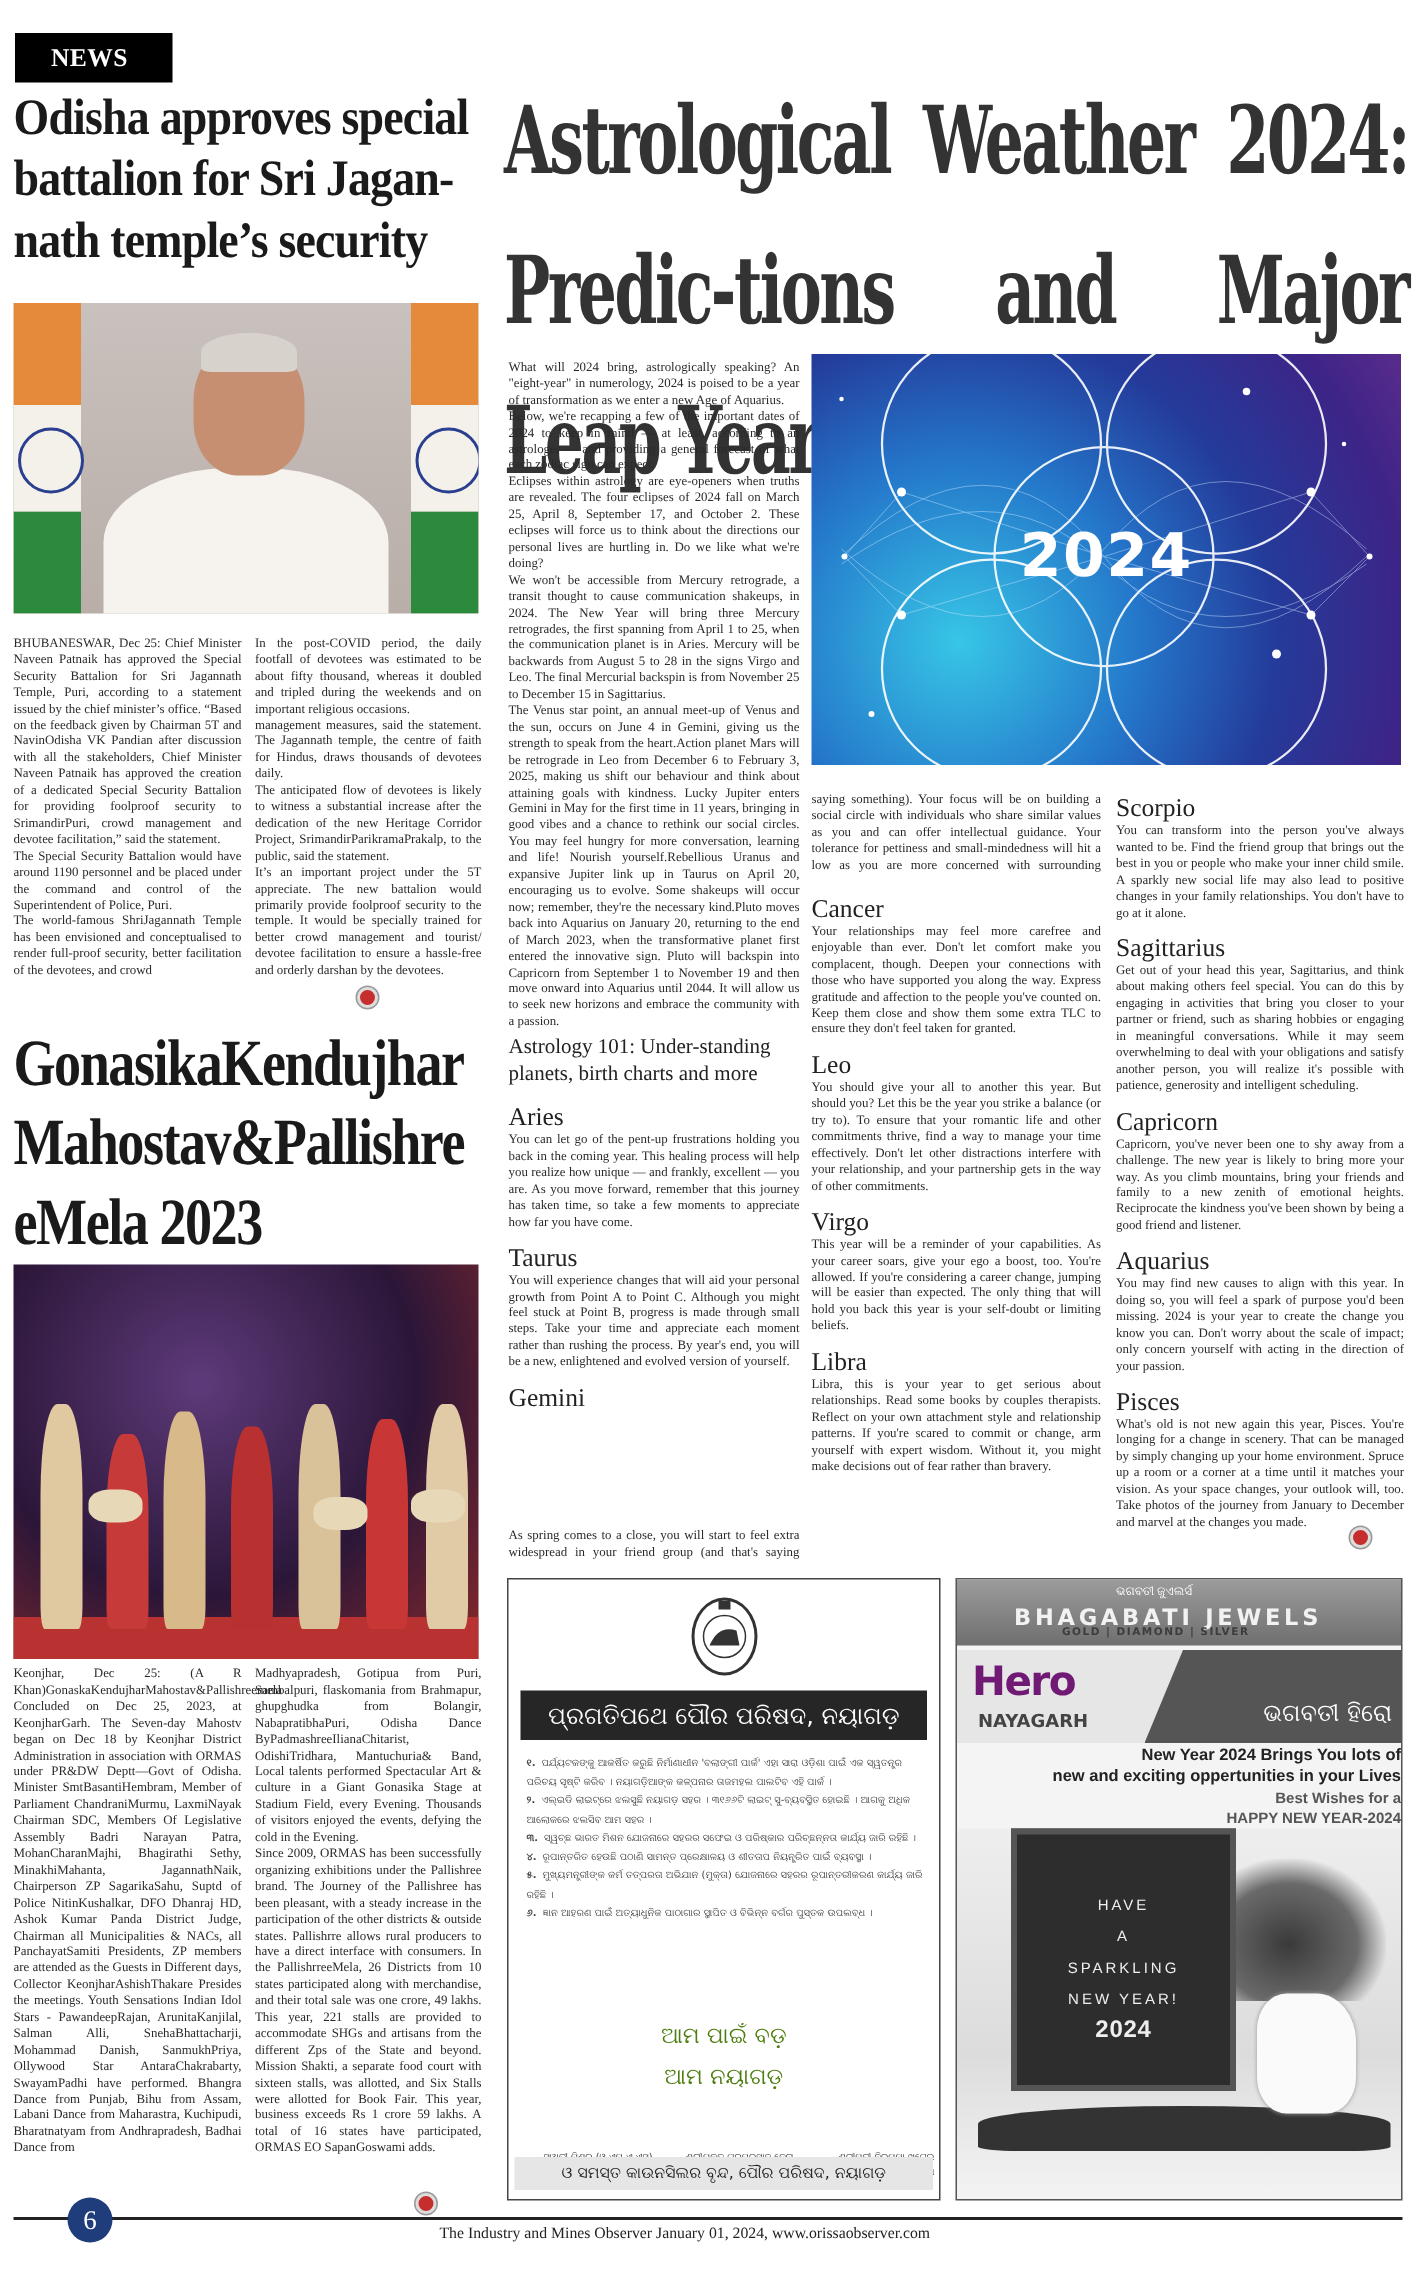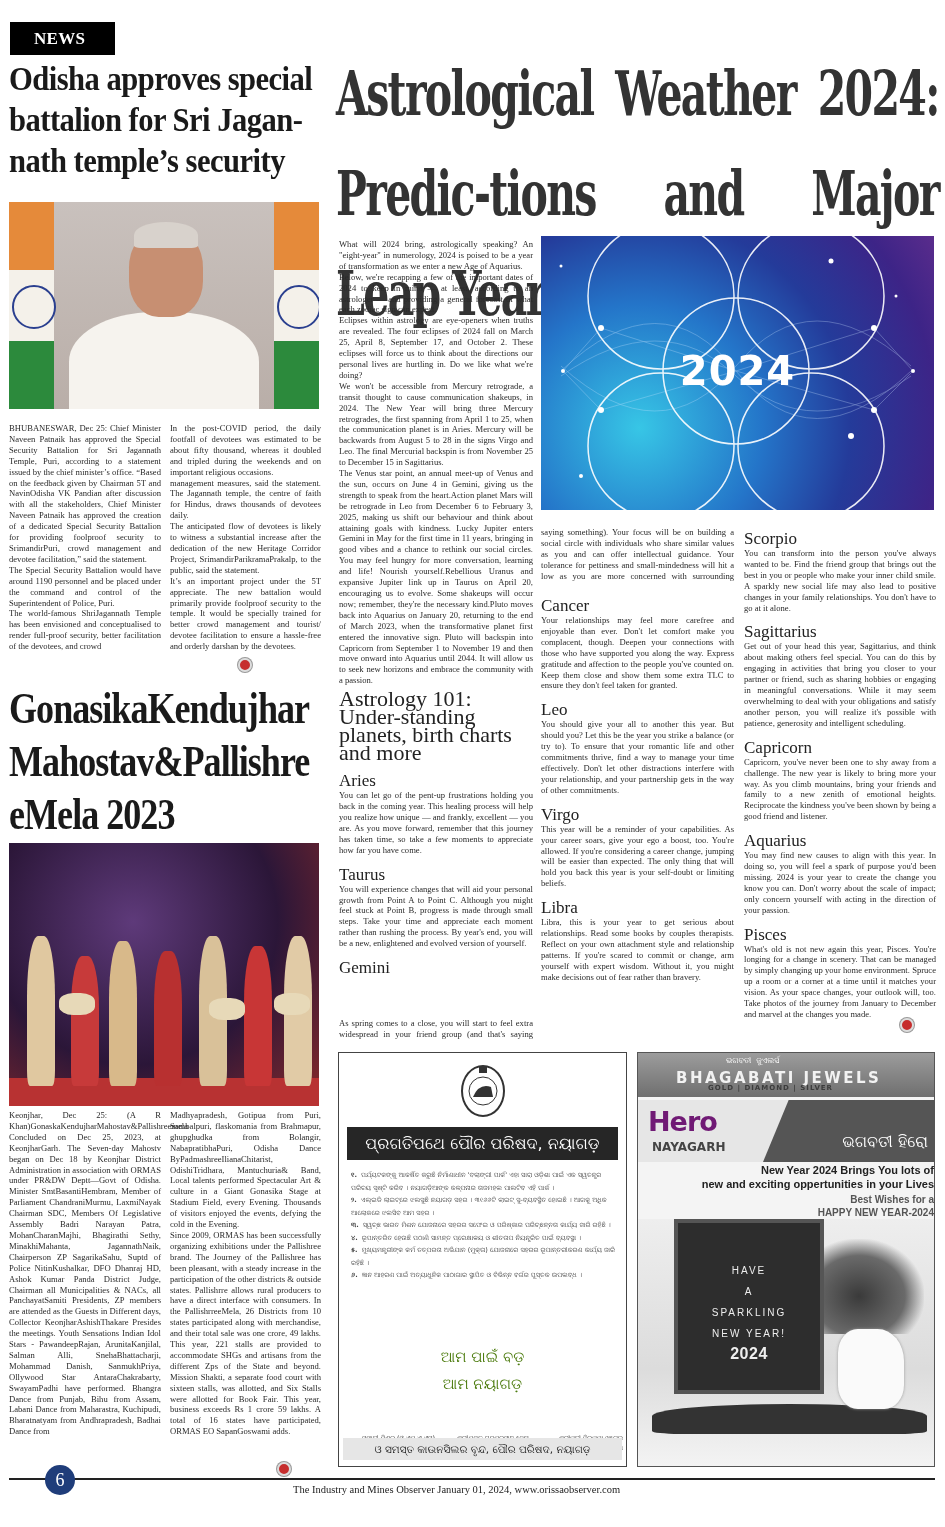--- a/index.html
+++ b/index.html
@@ -21,36 +21,36 @@
   .person-head { position: absolute; left: 120px; top: 25px; width: 74px; height: 90px; background: #c78f72; border-radius: 45% 45% 40% 40%; }
   .person-hair { position: absolute; left: 125px; top: 20px; width: 64px; height: 26px; background: #d8d2cc; border-radius: 50% 50% 10% 10%; }
   .person-body { position: absolute; left: 60px; top: 110px; width: 190px; height: 110px; background: #f6f3ee; border-radius: 45% 45% 0 0; }
   .icon-logo { width: 14px; height: 14px; border-radius: 50%; background: #c62d2d; border: 2px solid #ddd; box-shadow: 0 0 0 1px #999; }
   .left-head2 { left: 9px; top: 682px; font-size: 44px; line-height: 53px; color: #1a1a1a; letter-spacing: -1.2px; transform: scaleX(0.82); transform-origin: left top; width: 390px; }
   .photo-dance { left: 9px; top: 843px; width: 310px; height: 263px; background: radial-gradient(ellipse at 40% 30%, #5e3a7a 0%, #2b1638 55%, #8a2a2a 100%); }
   .dancer { position: absolute; bottom: 20px; width: 28px; border-radius: 40% 40% 10% 10%; }
   .floor { position: absolute; bottom: 0; left: 0; right: 0; height: 28px; background: #b83232; }
   .drum { position: absolute; width: 36px; height: 22px; background: #e7d9b8; border-radius: 40%; }
   .zodiac-h { font-size: 17px; line-height: 19px; color: #222; margin-top: 9px; }
-  .sub-h { font-size: 22px; line-height: 18px; color: #222; }
+  .sub-h { font-size: 14px; line-height: 18px; color: #222; }
   .astro-img { left: 541px; top: 236px; width: 393px; height: 274px; overflow: hidden;
     background: radial-gradient(circle at 25% 70%, #37c6e6 0%, #2475c9 35%, #243b9a 60%, #3d2487 85%, #5a2c8c 100%); }
   .ad1 { left: 338px; top: 1052px; width: 289px; height: 415px; border: 1.5px solid #444; background: #fff; }
   .ad1-emblem { position: absolute; left: 122px; top: 12px; width: 44px; height: 52px; border: 2px solid #333; border-radius: 50%; }
   .ad1-banner { position: absolute; left: 8px; top: 74px; width: 271px; height: 33px; background: #262626; color: #fff; font-family: "DejaVu Sans", sans-serif; font-size: 16px; line-height: 33px; text-align: center; }
   .ad1-items { position: absolute; left: 12px; top: 116px; width: 265px; font-family: "DejaVu Sans", sans-serif; font-size: 6.6px; line-height: 12.5px; color: #444; }
   .ad1-items .num { font-weight: bold; margin-right: 4px; }
   .ad1-slogan { position: absolute; left: 0; width: 100%; text-align: center; font-family: "DejaVu Sans", sans-serif; font-size: 15px; color: #4d7c0f; }
   .ad1-sig { position: absolute; top: 359px; font-family: "DejaVu Sans", sans-serif; font-size: 6.4px; line-height: 10px; color: #333; text-align: right; margin-top: 21px; }
   .ad1-foot { position: absolute; left: 4px; right: 4px; top: 385px; height: 22px; background: #e6e6e6; font-family: "DejaVu Sans", sans-serif; font-size: 10.5px; line-height: 22px; text-align: center; color: #222; }
   .ad2 { left: 637px; top: 1052px; width: 298px; height: 415px; border: 1.5px solid #555; background: #f4f4f4; overflow: hidden; }
   .ad2-store { position: absolute; left: 0; top: 0; width: 100%; height: 44px; background: linear-gradient(180deg,#9c9c9c,#6f6f6f); }
   .ad2-store-title { position: absolute; left: 38px; top: 16px; font-family: "DejaVu Sans", sans-serif; font-weight: bold; font-size: 15px; letter-spacing: 2.5px; color: #f2f2f2; }
   .ad2-store-sub { position: absolute; left: 70px; top: 31px; font-family: "DejaVu Sans", sans-serif; font-weight: bold; font-size: 7px; letter-spacing: 1px; color: #3c3c3c; }
-  .ad2-store-odia { position: absolute; left: 88px; top: 3px; font-family: Liberation Mono, monospace; font-size: 8px; color: #fff; }
+  .ad2-store-odia { position: absolute; left: 106px; top: 3px; font-family: Liberation Serif, serif; font-size: 8px; color: #fff; }
   .ad2-hero { position: absolute; left: 0; top: 47px; width: 100%; height: 62px; background: #e6e6e6; }
   .ad2-hero-band { position: absolute; left: 125px; top: 0; right: 0; height: 62px; background: #555; clip-path: polygon(15% 0, 100% 0, 100% 100%, 0 100%); }
   .ad2-hero-logo { position: absolute; left: 10px; top: 6px; font-family: "DejaVu Sans", sans-serif; font-weight: bold; font-size: 27px; color: #701a75; letter-spacing: -1px; }
   .ad2-hero-city { position: absolute; left: 14px; top: 40px; font-family: "DejaVu Sans", sans-serif; font-weight: bold; font-size: 12px; color: #444; }
   .ad2-hero-odia { position: absolute; right: 6px; top: 32px; font-family: "DejaVu Sans", sans-serif; font-size: 16px; color: #fff; }
   .ad2-msg { position: absolute; left: 0; width: 100%; text-align: right; font-family: "Liberation Sans", sans-serif; font-weight: bold; color: #222; }
   .ad2-photo { position: absolute; left: 0; top: 166px; width: 100%; height: 249px; background: linear-gradient(180deg,#eeeeee 0%,#dcdcdc 60%,#f4f4f4 100%); }
   .letterboard { position: absolute; left: 36px; top: 0; width: 150px; height: 175px; background: #2d2d2d; border: 4px solid #555; color: #eee; font-family: "Liberation Sans", sans-serif; text-align: center; }
   .letterboard .ln { font-size: 10px; letter-spacing: 2px; margin-top: 10px; }
   .letterboard .yr { font-size: 16px; font-weight: bold; margin-top: 6px; letter-spacing: 0.5px; }

